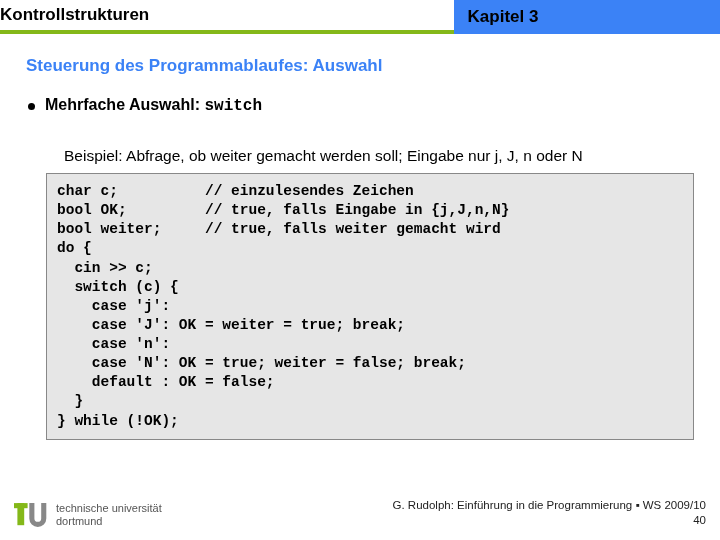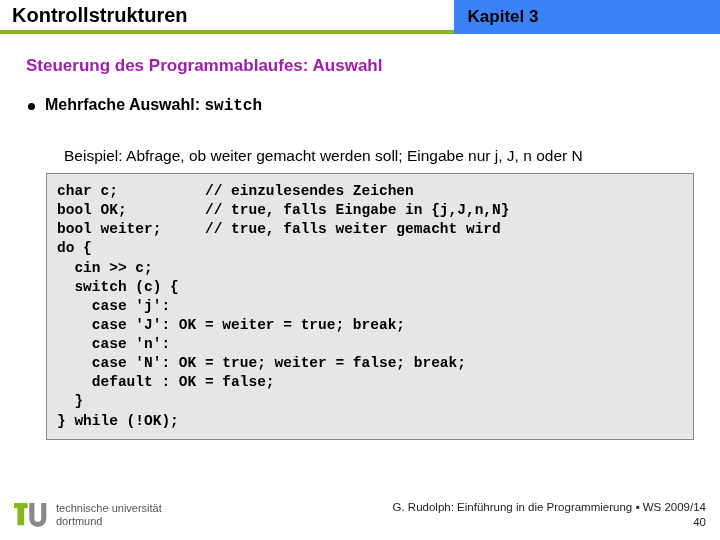--- a/index.html
+++ b/index.html
@@ -1,28 +1,28 @@
 <!DOCTYPE html>
 <html><head>
 <meta charset="utf-8">
 <style>
   * { margin: 0; padding: 0; box-sizing: border-box; }
   body { width: 720px; height: 540px; font-family: Arial, Helvetica, sans-serif; background: #fff; position: relative; }
   .header { display: flex; height: 34px; }
-  .header-left { flex: 0 0 63%; background: #fff; border-bottom: 4px solid #84b819; display: flex; align-items: center; padding-left: 12px; font-weight: bold; font-size: 20px; color: #000; }
+  .header-left { flex: 0 0 63%; background: #fff; border-bottom: 4px solid #84b819; display: flex; align-items: center; font-weight: bold; font-size: 17px; color: #000; }
   .header-right { flex: 1; background: #3b82f6; display: flex; align-items: center; padding-left: 14px; font-weight: bold; font-size: 17px; color: #000; }
   .content { padding: 22px 26px 0 26px; }
-  .section-title { font-weight: bold; font-size: 17px; color: #a21caf; margin-bottom: 20px; }
+  .section-title { font-weight: bold; font-size: 17px; color: #3b82f6; margin-bottom: 20px; }
   .bullet-row { display: flex; align-items: baseline; margin-bottom: 32px; margin-left: 2px; }
   .bullet { width: 7px; height: 7px; background: #000; border-radius: 50%; margin-right: 10px; margin-top: 6px; flex-shrink: 0; }
   .bullet-text { font-size: 16px; font-weight: bold; color: #000; }
   .bullet-text .mono { font-family: "Courier New", monospace; font-weight: bold; }
   .example-text { font-size: 15.5px; color: #000; margin-left: 38px; margin-bottom: 8px; }
   .code-box { background: #e6e6e6; border: 1px solid #888; margin: 0 0 16px 20px; padding: 8px 10px; font-family: "Courier New", monospace; font-size: 14.5px; font-weight: bold; line-height: 1.32; white-space: pre; color: #000; }
-  .footer { position: absolute; bottom: 8px; left: 0; right: 0; display: flex; align-items: center; justify-content: space-between; padding: 0 14px 0 14px; }
+  .footer { position: absolute; bottom: 8px; left: 0; right: 0; display: flex; align-items: flex-start; justify-content: space-between; padding: 0 14px 0 14px; }
   .logo-block { display: flex; align-items: center; gap: 8px; }
   .logo-svg { width: 34px; height: 34px; }
   .logo-text { font-size: 11px; color: #555; line-height: 1.15; }
   .footer-right { text-align: right; font-size: 11.5px; color: #222; line-height: 1.3; }
 </style>
 </head>
 <body>
 
 <div class="header">
   <div class="header-left">Kontrollstrukturen</div>
@@ -62,16 +62,16 @@
       <rect x="4" y="6" width="8" height="26" fill="#84b819"></rect>
       <rect x="0" y="6" width="16" height="6" fill="#84b819"></rect>
       <path d="M18 6 h6 v18 a4 4 0 0 0 8 0 V6 h6 v18 a10 10 0 0 1 -20 0 Z" fill="#888"></path>
     </svg>
     <div class="logo-text">
       <div>technische universität</div>
       <div>dortmund</div>
     </div>
   </div>
   <div class="footer-right">
-    <div>G. Rudolph: Einführung in die Programmierung ▪ WS 2009/14</div>
+    <div>G. Rudolph: Einführung in die Programmierung ▪ WS 2009/10</div>
     <div>40</div>
   </div>
 </div>
 
 </body></html>

